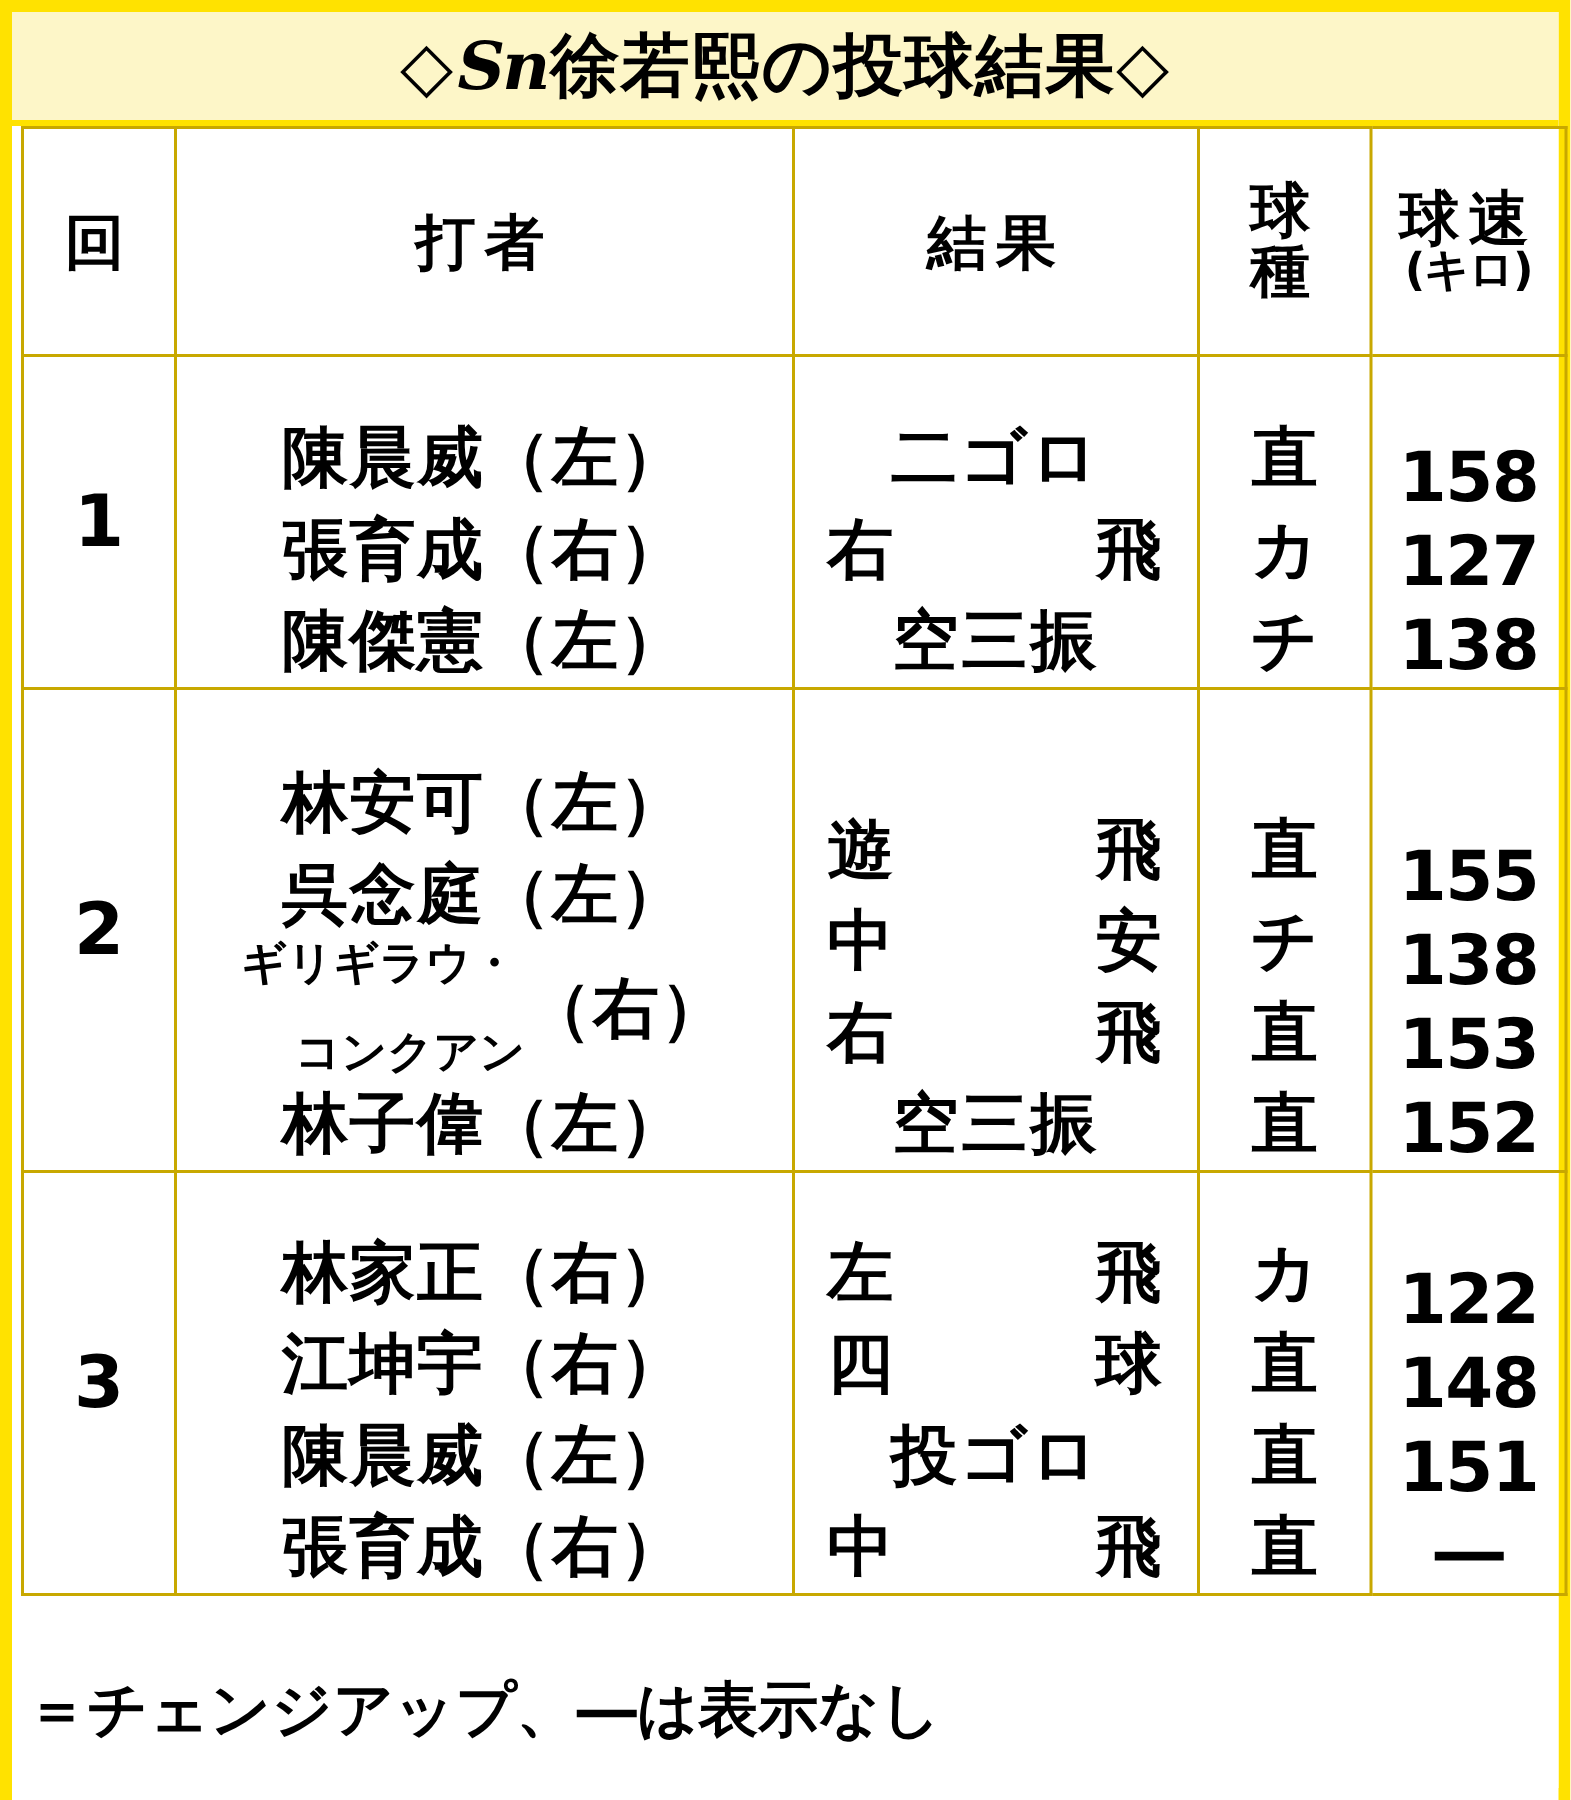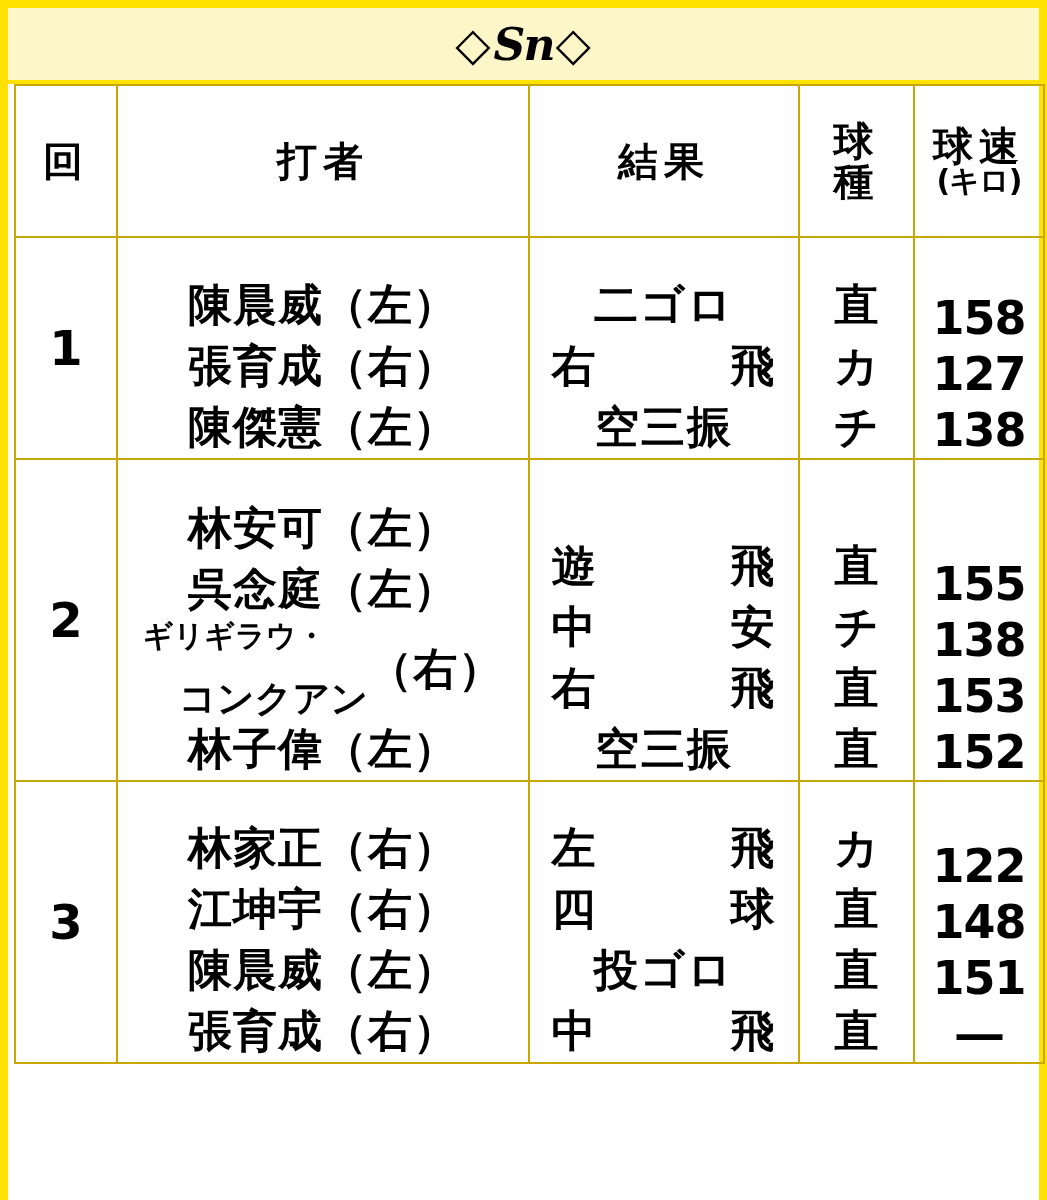--- a/index.html
+++ b/index.html
@@ -142,21 +142,21 @@
     justify-content: center;
   }
   .name-stack {
     display: flex;
     flex-direction: column;
     align-items: flex-start;
     line-height: 1.02;
     gap: 29px;
   }
   .name-stack .n1 { font-size: 30px; letter-spacing: 0px; }
-  .name-stack .n2 { font-size: 37px; letter-spacing: 0px; margin-left: 36px; }
+  .name-stack .n2 { font-size: 30px; letter-spacing: 0px; margin-left: 36px; }
 
   
   .results .line {
     font-size: 44px;
     letter-spacing: 2px;
     padding: 1px 16px;
   }
   .res-spaced {
     display: inline-flex;
     width: 225px;
@@ -199,20 +199,21 @@
 </head>
 <body>
 
 <div id="page">
   <div class="inner">
 
     <div class="title-band">
       <div class="title-text">
         <span>◇</span>
         <span class="title-logo">Sn</span>
+        <span>徐若熙の投球結果</span>
         <span>◇</span>
       </div>
     </div>
 
     <div class="table-wrap">
       <table class="pitch">
         <thead>
           <tr>
             <th class="col-inning">回</th>
             <th class="col-batter">打者</th>
@@ -377,17 +378,18 @@
               </div>
             </td>
           </tr>
 
         </tbody>
       </table>
     </div>
 
     <div class="footnote">
       <div>
+        <span>＝チェンジアップ、―は表示なし</span>
       </div>
     </div>
 
   </div>
 </div>
 
 </body></html>

